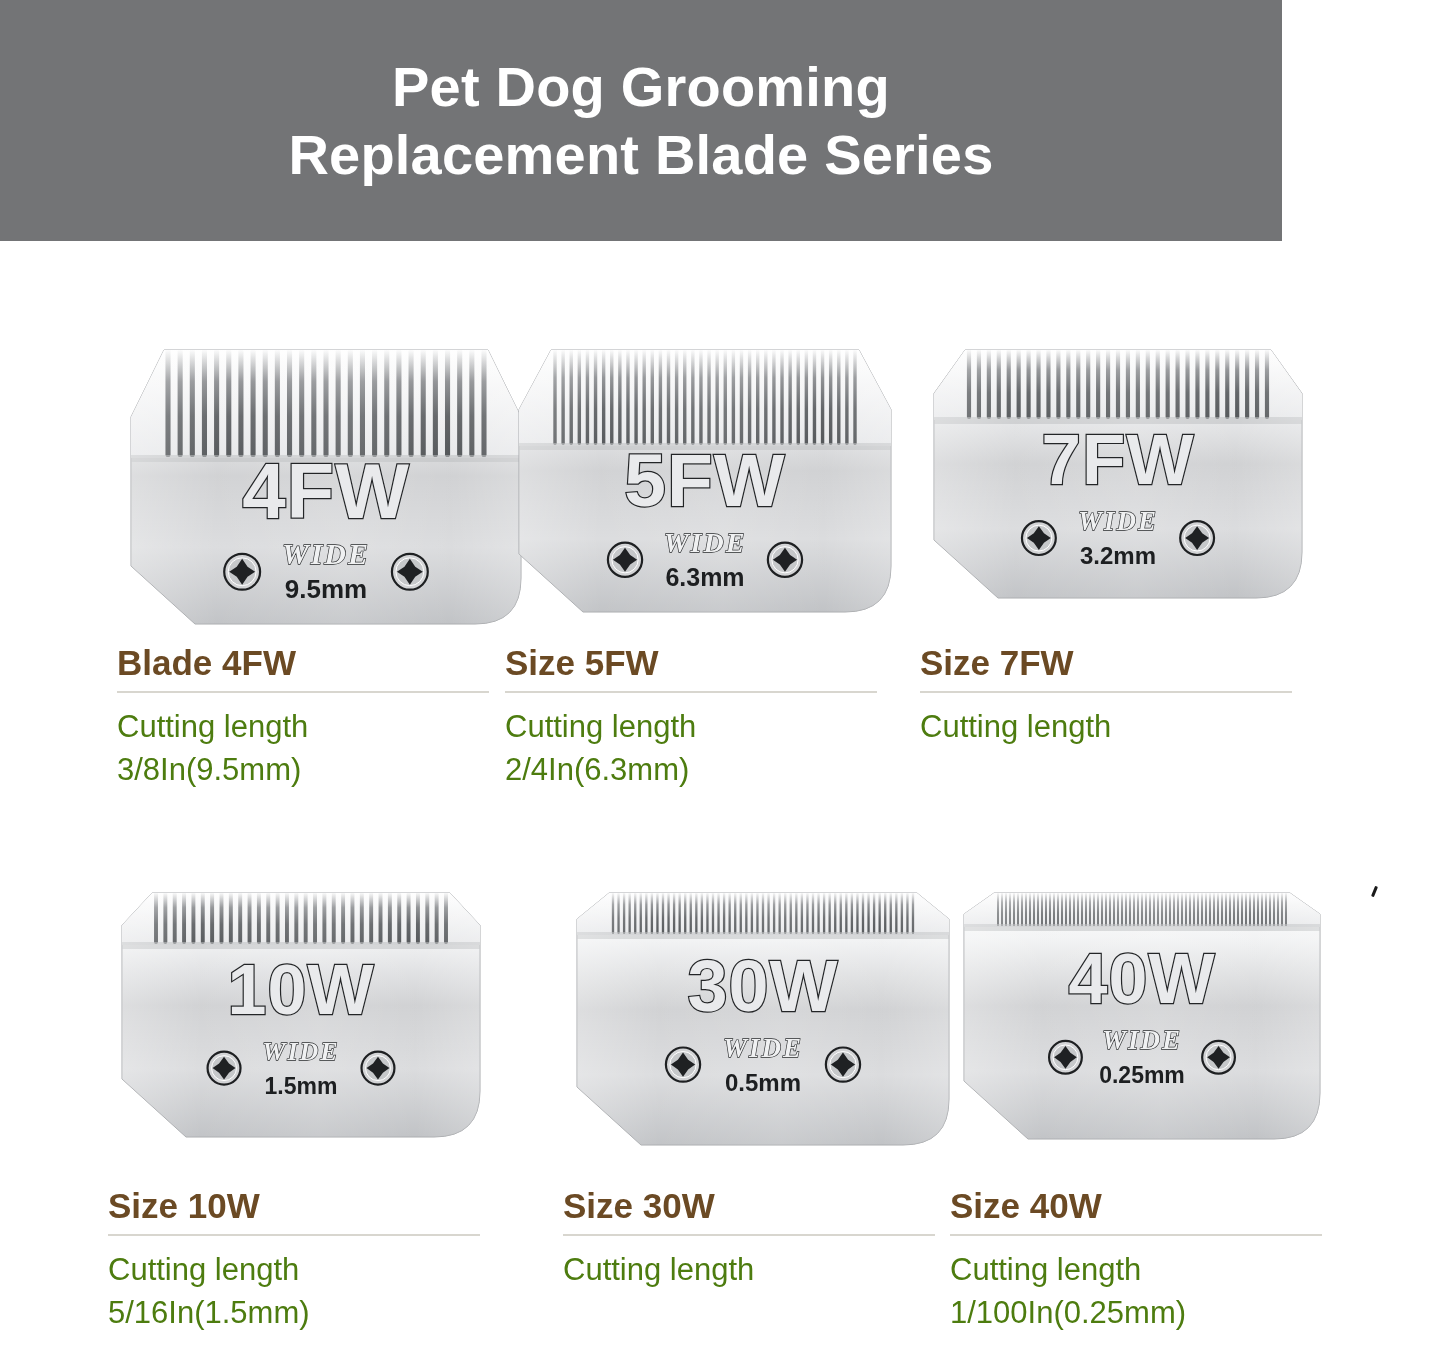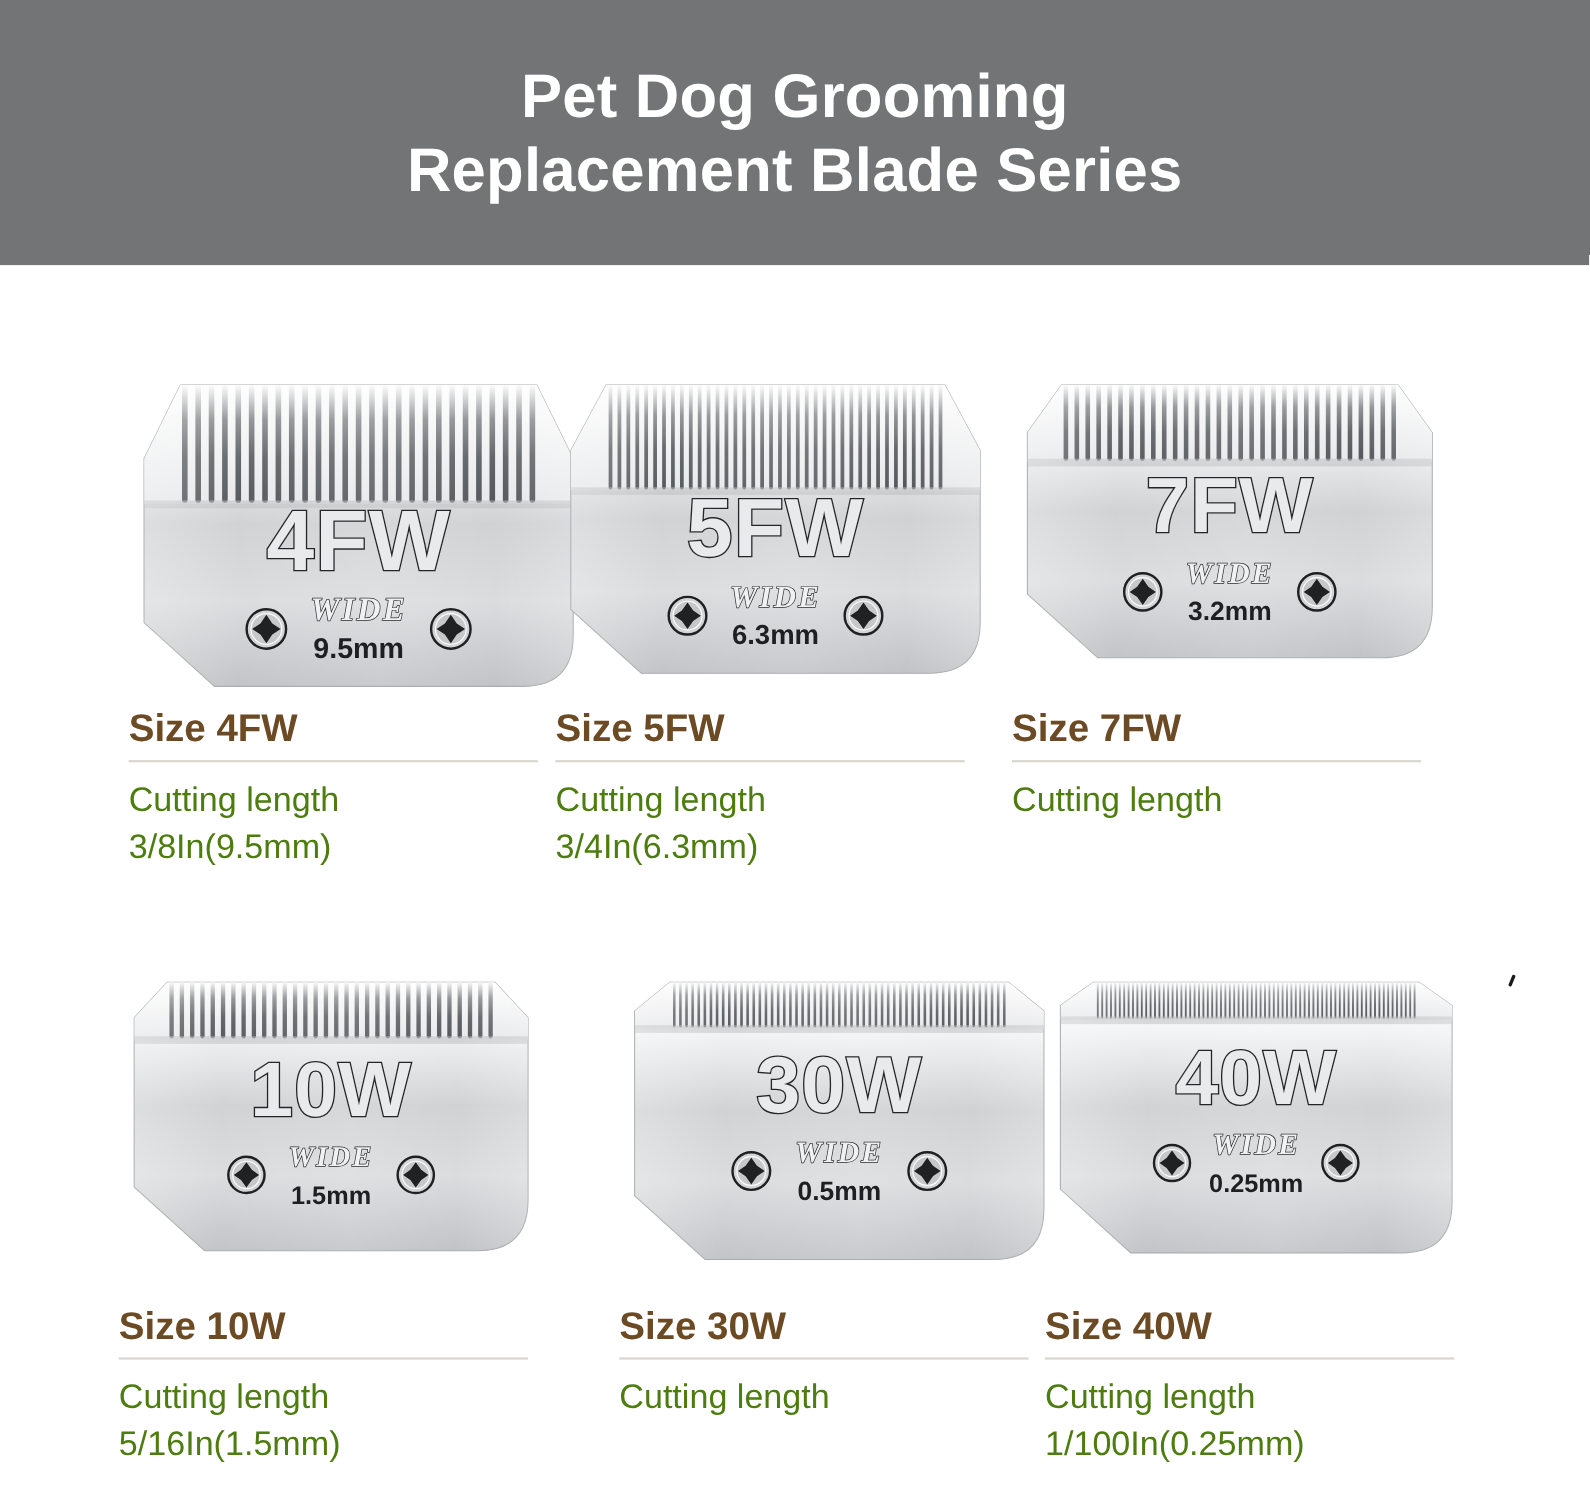--- a/index.html
+++ b/index.html
@@ -19,21 +19,21 @@
     height: 1356px;
     background: #ffffff;
     overflow: hidden;
   }
 
   
   .banner {
     position: absolute;
     left: 0;
     top: 0;
-    width: 1445px;
+    width: 1282px;
     height: 241px;
     background: #737476;
     display: flex;
     flex-direction: column;
     align-items: center;
     justify-content: center;
   }
   .banner-line {
     color: #ffffff;
     font-family: "Liberation Sans", sans-serif;
@@ -226,21 +226,21 @@
                  L 305.79 235.76
                  L 298.232 240.7832
                  L 292.85 248.7
                  L 287.468 240.7832
                  L 279.91 235.76
                  L 287.468 230.7368 Z" fill="#1f2123"></path>
       </g>
   </svg>
     </div>
     <div class="caption">
-      <div class="caption-title">Size 4FW</div>
+      <div class="caption-title">Blade 4FW</div>
       <div class="caption-rule"></div>
       <div class="caption-body">Cutting length</div>
       <div class="caption-body">3/8In(9.5mm)</div>
     </div>
       </div>
       <div class="card r0 c1">
     <div class="blade-wrap">
 
   <svg width="400" height="290" viewBox="0 0 400 290">
     <defs>
@@ -350,21 +350,21 @@
                  L 274.8464 228.55136
                  L 267.868 223.76
                  L 274.8464 218.96864 Z" fill="#1f2123"></path>
       </g>
   </svg>
     </div>
     <div class="caption">
       <div class="caption-title">Size 5FW</div>
       <div class="caption-rule"></div>
       <div class="caption-body">Cutting length</div>
-      <div class="caption-body">3/4In(6.3mm)</div>
+      <div class="caption-body">2/4In(6.3mm)</div>
     </div>
       </div>
       <div class="card r0 c2">
     <div class="blade-wrap">
 
   <svg width="396" height="276" viewBox="0 0 396 276">
     <defs>
       <linearGradient id="bodyg2" x1="0" y1="0" x2="0" y2="1">
         <stop offset="0%" stop-color="#ffffff"></stop>
         <stop offset="18%" stop-color="#f2f3f4"></stop>

